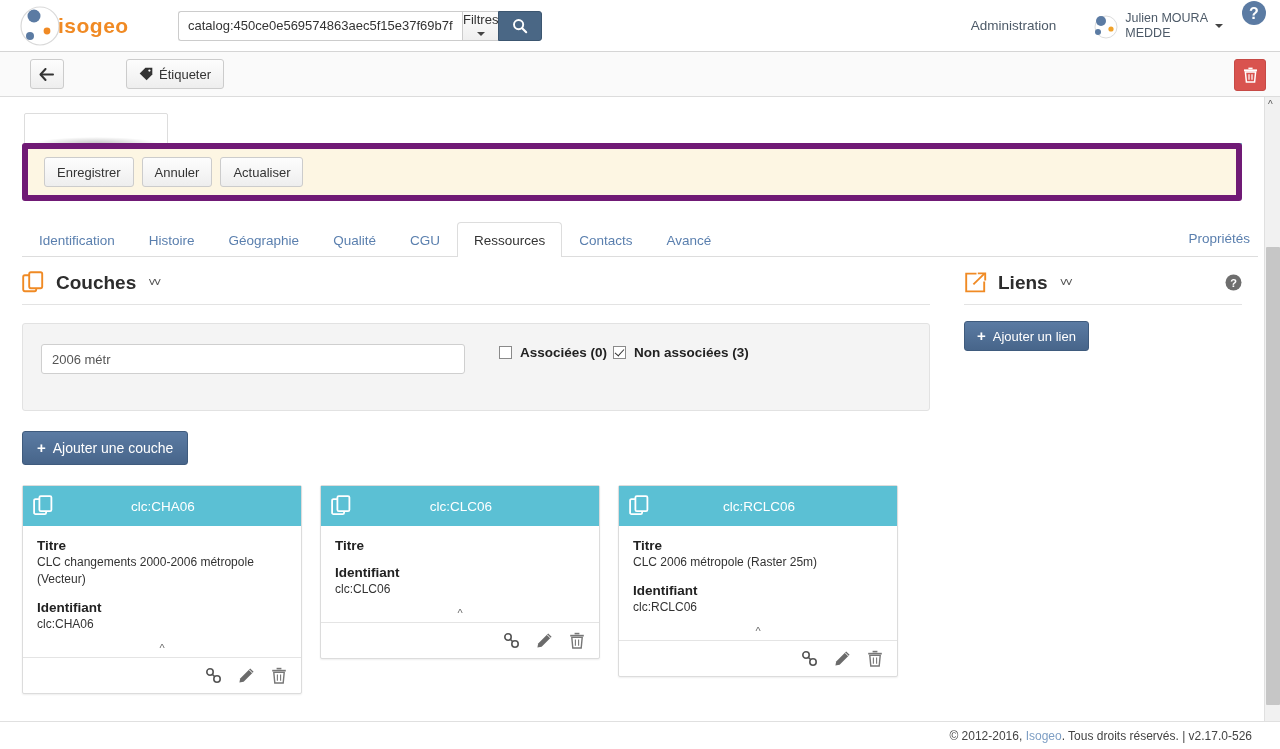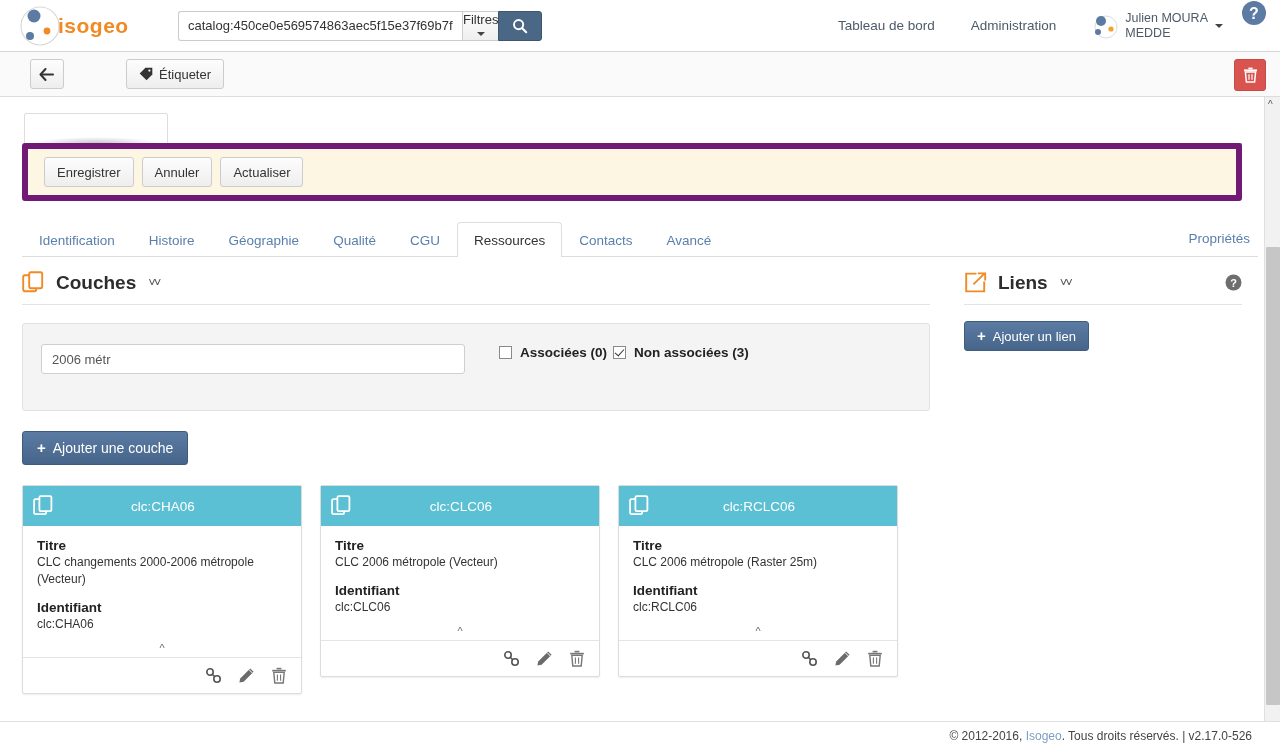--- a/index.html
+++ b/index.html
@@ -437,23 +437,20 @@
     </div>
     <div class="search-btn">
       <svg width="16" height="16" viewBox="0 0 16 16">
         <circle cx="6.6" cy="6.6" r="4.6" fill="none" stroke="#fff" stroke-width="1.9"></circle>
         <line x1="10.2" y1="10.2" x2="14.2" y2="14.2" stroke="#fff" stroke-width="2.1" stroke-linecap="round"></line>
       </svg>
     </div>
   </div>
 
   <div class="nav">
-    <div class="nav-item">
-      <span>Tableau de bord</span>
-    </div>
     <div class="nav-item">
       <span>Administration</span>
     </div>
 
     <div class="user-block">
       <svg class="avatar" viewBox="0 0 28 28">
         <circle cx="16" cy="15" r="11" fill="none" stroke="#dcdcdc" stroke-width="1"></circle>
         <circle cx="11" cy="9" r="5" fill="#5b7ba3"></circle>
         <circle cx="8" cy="20" r="3" fill="#5b7ba3"></circle>
         <circle cx="21" cy="17" r="2.6" fill="#f0a22a"></circle>
@@ -607,21 +604,20 @@
             <div class="card-head">
               <svg width="22" height="22" viewBox="0 0 22 22">
                 <rect x="1.1" y="4.1" width="12" height="15" rx="1.4" fill="none" stroke="#fff" stroke-width="1.8"></rect>
                 <rect x="6.4" y="1.2" width="12" height="15" rx="1.4" fill="#5bc0d4" stroke="#fff" stroke-width="1.8"></rect>
               </svg>
               <span class="card-head-title">clc:CLC06</span>
             </div>
             <div class="card-body">
               <div class="fld">
                 <div class="fld-label">Titre</div>
-                <div class="fld-value">CLC 2006 métropole (Vecteur)</div>
               </div>
               <div class="fld">
                 <div class="fld-label">Identifiant</div>
                 <div class="fld-value">clc:CLC06</div>
               </div>
             </div>
             <div class="card-expand">^</div>
             <div class="card-foot">
               <svg class="cardicon" width="17" height="17" viewBox="0 0 17 17">
                 <circle cx="5" cy="5" r="3.2" fill="none" stroke="#555" stroke-width="1.6"></circle>

